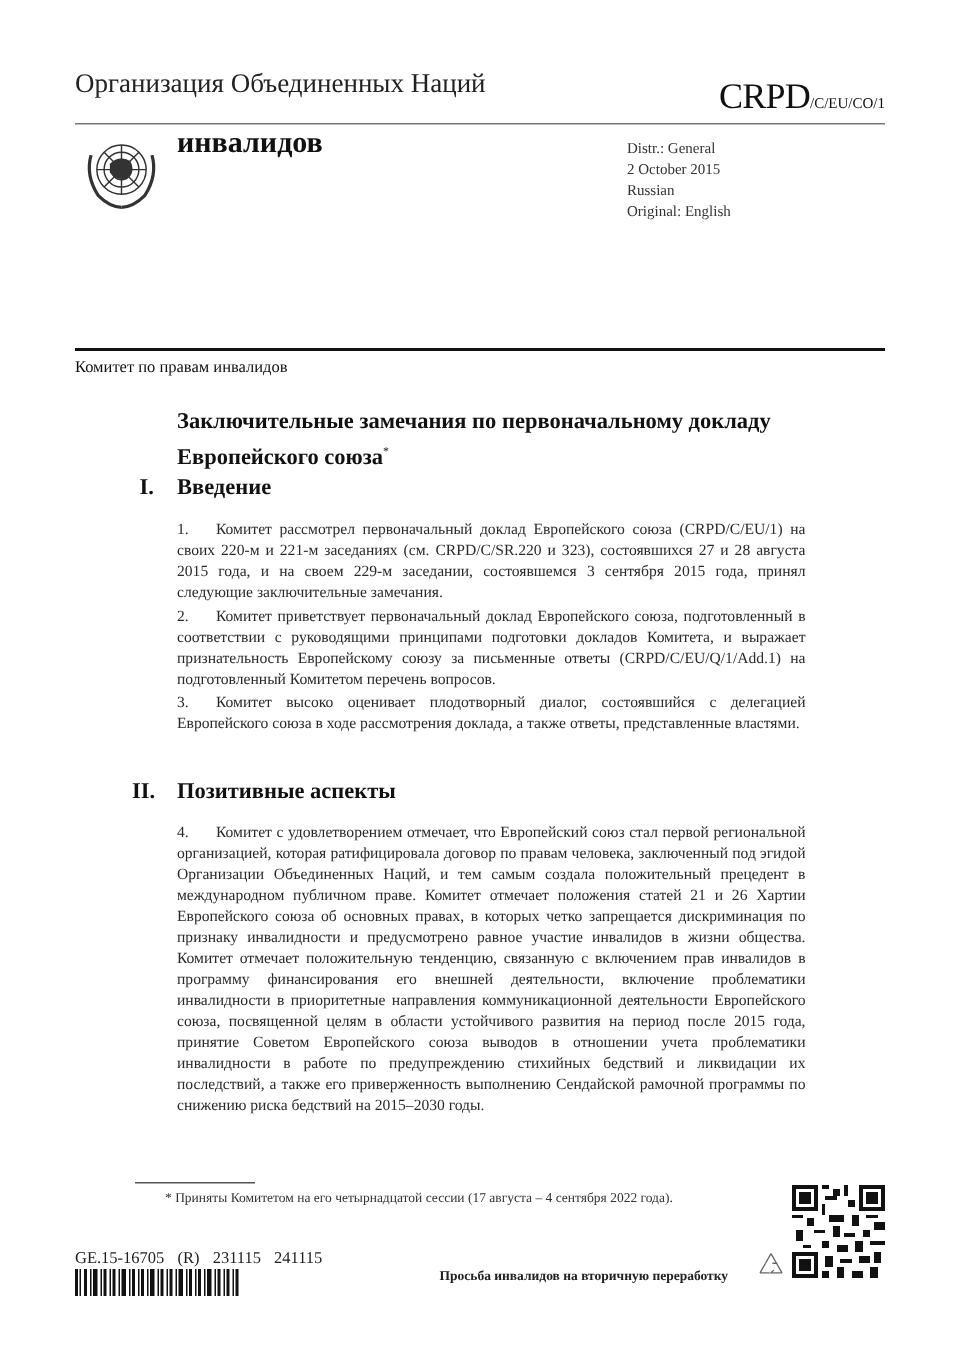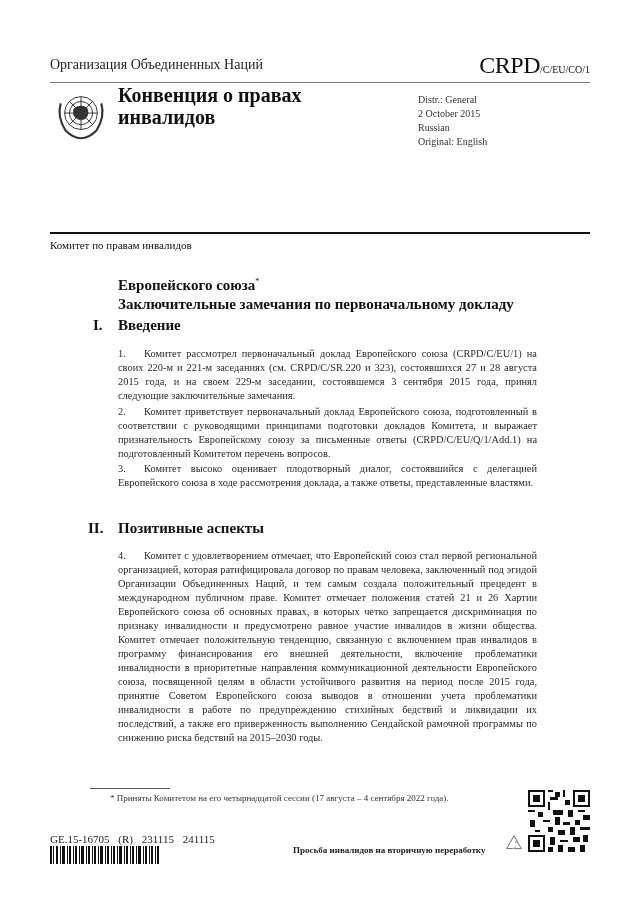--- a/index.html
+++ b/index.html
@@ -1,19 +1,19 @@
 <!DOCTYPE html>
 <html><head>
 <meta charset="utf-8">
 <style>
   html, body { margin:0; padding:0; background:#ffffff; }
   body { width:640px; height:905px; position:relative; overflow:hidden;
          font-family:"Liberation Serif","DejaVu Serif",serif; color:#1a1a1a; }
   .abs { position:absolute; }
-  .org { left:50px; top:57px; font-size:14px; color:#222; }
+  .org { left:50px; top:45px; font-size:18px; color:#222; }
   .symbol { right:50px; top:52px; font-size:24px; color:#111; letter-spacing:-0.5px; }
   .symbol small { font-size:10px; letter-spacing:0;margin-top:40px; }
   .rule-top { left:50px; top:82px; width:540px; height:1px; background:#777; }
   .logo { left:52px; top:86px; width:58px; height:58px; }
   .title { left:118px; top:84px; font-size:20px; font-weight:bold; line-height:22px; color:#111; }
   .distr { left:418px; top:93px; font-size:10px; line-height:14px; color:#333; }
   .rule-thick { left:50px; top:232px; width:540px; height:2px; background:#111; }
   .committee { left:50px; top:239px; font-size:11px; font-weight:normal; color:#111; }
   .doc-title { left:118px; top:272px; font-size:15px; font-weight:bold; line-height:19px; width:420px; color:#111; }
   .doc-title sup { font-size:8px; font-weight:normal; }
@@ -47,37 +47,36 @@
     <line x1="42" y1="16" x2="18" y2="40"></line>
   </g>
   <path d="M22 24 Q28 18 36 22 Q40 28 34 34 Q26 36 22 30 Z" fill="#333"></path>
   <g fill="none" stroke="#333" stroke-width="2.2">
     <path d="M9 18 Q5 32 14 46 Q22 54 30 54"></path>
     <path d="M51 18 Q55 32 46 46 Q38 54 30 54"></path>
   </g>
 </svg>
 
 <div class="abs title">
-  <div>Конвенция о правах</div>
   <div>инвалидов</div>
 </div>
 
 <div class="abs distr">
   <div>Distr.: General</div>
   <div>2 October 2015</div>
   <div>Russian</div>
   <div>Original: English</div>
 </div>
 
 <div class="abs rule-thick"></div>
 <div class="abs committee">Комитет по правам инвалидов</div>
 
 <div class="abs doc-title">
+  <div>Заключительные замечания по первоначальному докладу</div>
   <div><span>Европейского союза</span><sup>*</sup></div>
-  <div>Заключительные замечания по первоначальному докладу</div>
 </div>
 
 <div class="abs sec-num" style="left:93px; top:317px;">I.</div>
 <div class="abs sec-title" style="left:118px; top:317px;">Введение</div>
 
 <div class="abs para" style="top:347px;"><span class="pn">1.</span><span>Комитет рассмотрел первоначальный доклад Европейского союза (CRPD/C/EU/1) на своих 220-м и 221-м заседаниях (см. CRPD/C/SR.220 и 323), состоявшихся 27 и 28 августа 2015 года, и на своем 229-м заседании, состоявшемся 3 сентября 2015 года, принял следующие заключительные замечания.</span></div>
 <div class="abs para" style="top:405px;"><span class="pn">2.</span><span>Комитет приветствует первоначальный доклад Европейского союза, подготовленный в соответствии с руководящими принципами подготовки докладов Комитета, и выражает признательность Европейскому союзу за письменные ответы (CRPD/C/EU/Q/1/Add.1) на подготовленный Комитетом перечень вопросов.</span></div>
 <div class="abs para" style="top:462px;"><span class="pn">3.</span><span>Комитет высоко оценивает плодотворный диалог, состоявшийся с делегацией Европейского союза в ходе рассмотрения доклада, а также ответы, представленные властями.</span></div>
 
 <div class="abs sec-num" style="left:88px; top:520px;">II.</div>

